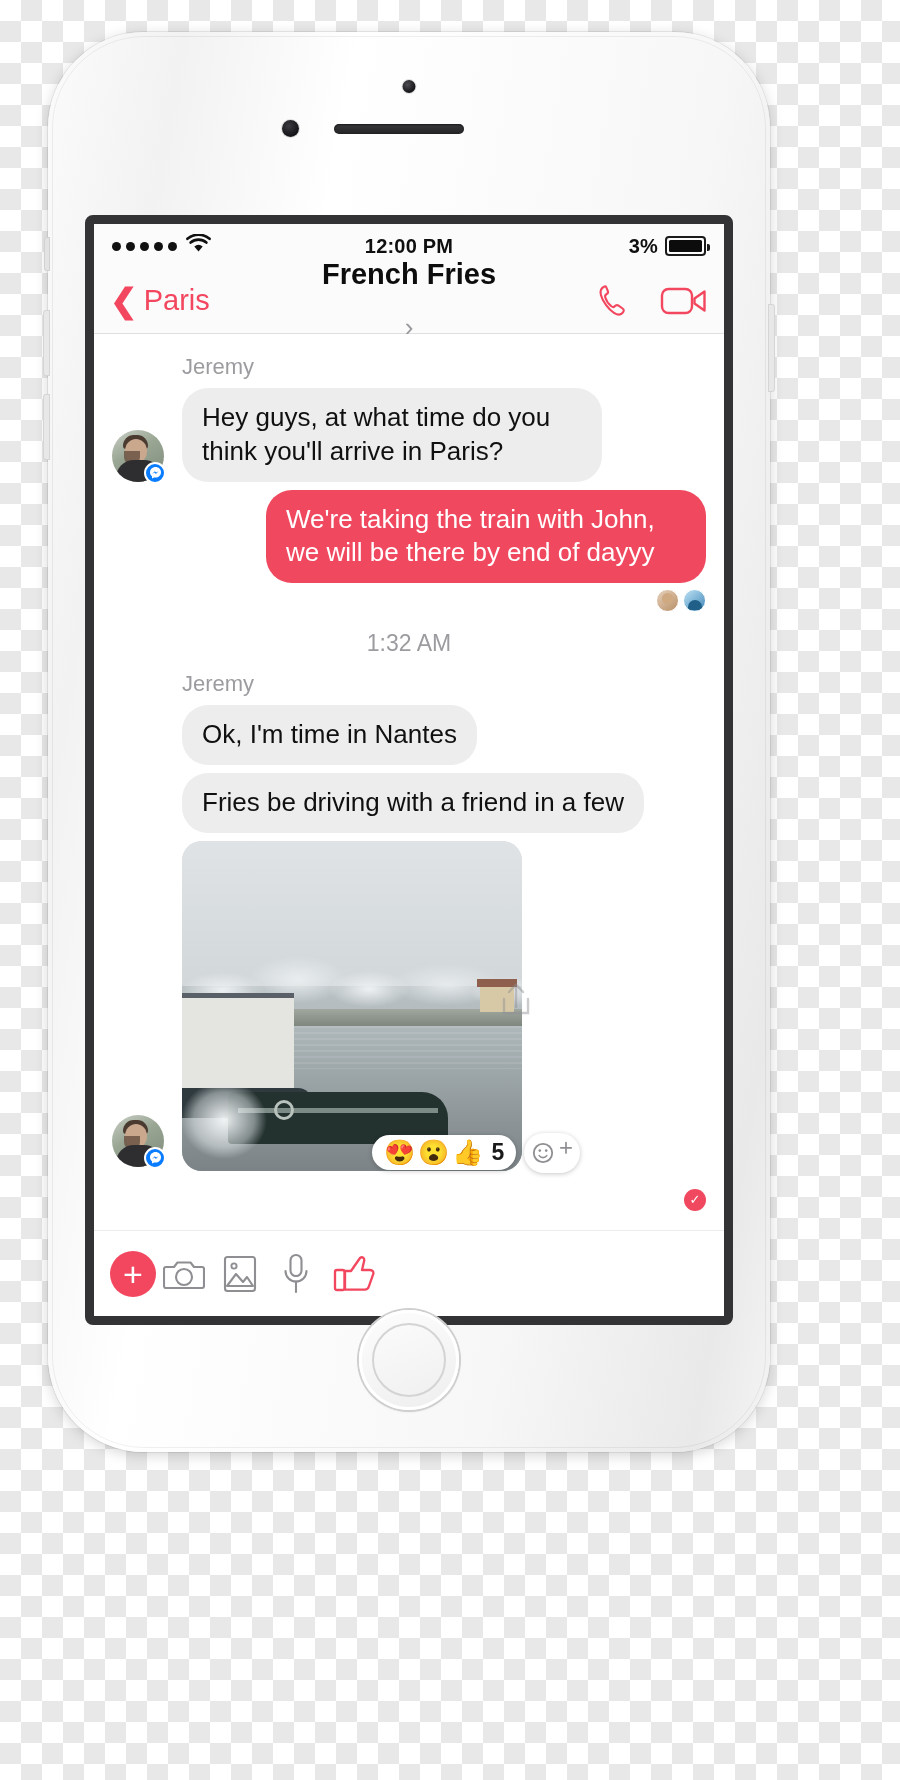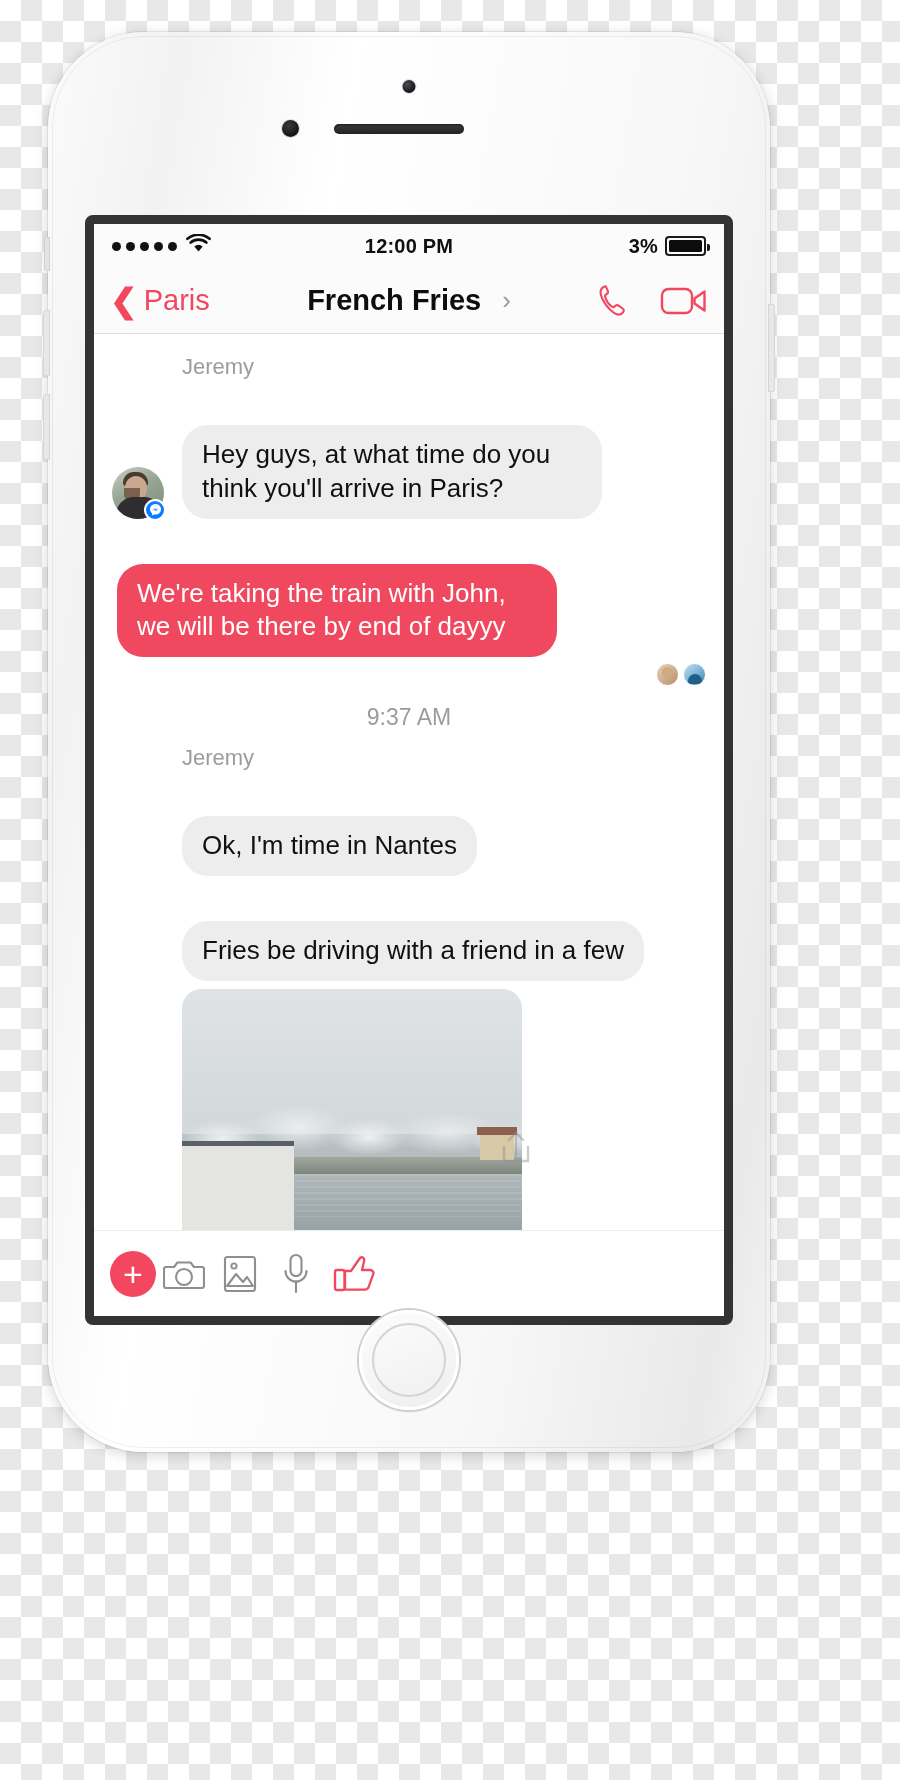--- a/index.html
+++ b/index.html
@@ -83,54 +83,54 @@
   .navbar{
     height:66px;flex:none;background:#fbfbfb;
     border-bottom:1px solid #e0e0e2;
     display:flex;align-items:center;padding:0 16px;position:relative;
   }
   .nav-back{display:flex;align-items:center;gap:4px;color:#F2475F;font-size:29px;font-weight:400;cursor:pointer;}
   .nav-back .chev{font-size:33px;font-weight:700;line-height:.9;margin-right:2px;}
   .nav-title{
     position:absolute;left:50%;transform:translateX(-50%);
     display:flex;align-items:center;gap:21px;
-    font-size:29px;font-weight:700;color:#0d0d0d;white-space:nowrap;
+    font-size:29px;font-weight:700;color:#0d0d0d;white-space:nowrap;flex-direction:column;
   }
   .nav-title .arrow{color:#9a9a9e;font-size:26px;font-weight:400;}
   .nav-actions{margin-left:auto;display:flex;align-items:center;gap:26px;}
   .nav-actions svg{display:block;}
 
   
   .thread{flex:1;overflow:hidden;background:#fff;padding:14px 0 0 0;position:relative;}
 
   .sender-name{font-size:22px;color:#9c9ca0;margin:6px 16px 8px 88px;}
 
   .row{display:flex;align-items:flex-end;padding:0 18px;margin-bottom:8px;}
-  .row.out{padding-left:23px;}
+  .row.out{justify-content:flex-end;padding-left:23px;}
 
   .avatar-wrap{position:relative;width:52px;height:52px;flex:none;margin-right:18px;}
   .avatar{
     width:52px;height:52px;border-radius:50%;overflow:hidden;
     background:linear-gradient(150deg,#c9cfc6 0%, #9aa694 42%, #7e8a7a 100%);
     position:relative;
   }
   
   .avatar .head{position:absolute;left:13px;top:9px;width:22px;height:24px;border-radius:50% 50% 46% 46%;background:#caa88e;}
   .avatar .hair{position:absolute;left:11px;top:5px;width:25px;height:14px;border-radius:13px 13px 4px 4px;background:#4a3a30;}
   .avatar .beard{position:absolute;left:12px;top:21px;width:16px;height:14px;border-radius:0 0 10px 10px;background:#6b5444;opacity:.85;}
   .avatar .body{position:absolute;left:4px;bottom:-4px;width:46px;height:26px;border-radius:18px 18px 0 0;background:#2e2e30;}
   .msg-badge{
     position:absolute;right:-2px;bottom:-2px;width:22px;height:22px;border-radius:50%;
     background:#0A7CFF;border:2.5px solid #fff;display:flex;align-items:center;justify-content:center;
   }
   .msg-badge svg{display:block;}
 
   .bubble{
     max-width:420px;border-radius:26px;padding:13px 20px;
-    font-size:26px;line-height:1.3;word-wrap:break-word;margin-top:37px;
+    font-size:26px;line-height:1.3;word-wrap:break-word;
   }
   .bubble.in{background:#EDEDED;color:#101010;}
   .bubble.out{background:#F0495F;color:#ffffff;max-width:440px;}
 
   .receipts{display:flex;justify-content:flex-end;gap:4px;padding:0 18px;margin:-2px 0 4px 0;}
   .receipts .rcpt{width:23px;height:23px;border-radius:50%;border:1.5px solid #fff;overflow:hidden;position:relative;}
   .rc1{background:linear-gradient(140deg,#e6d2bd,#b98f66);}
   .rc2{background:linear-gradient(140deg,#bfe3f5,#3f86b8);}
   .rc1::after{content:"";position:absolute;left:5px;top:3px;width:11px;height:11px;border-radius:50%;background:#cfa981;}
   .rc2::after{content:"";position:absolute;left:4px;top:10px;width:14px;height:10px;border-radius:7px 7px 2px 2px;background:#1f5f88;}
@@ -288,21 +288,21 @@
       </div>
 
       <div class="row out">
         <div class="bubble out">We're taking the train with John, we will be there by end of dayyy</div>
       </div>
       <div class="receipts">
         <span class="rcpt rc1"></span>
         <span class="rcpt rc2"></span>
       </div>
 
-      <div class="timestamp">9:37 AM</div>
+      <div class="timestamp">1:32 AM</div>
 
       <div class="sender-name">Jeremy</div>
       <div class="row">
         <div style="width:52px;margin-right:18px;flex:none;"></div>
         <div class="bubble in">Ok, I'm time in Nantes</div>
       </div>
 
       <div class="row">
         <div style="width:52px;margin-right:18px;flex:none;"></div>
         <div class="bubble in" style="max-width:470px;">Fries be driving with a friend in a few</div>

